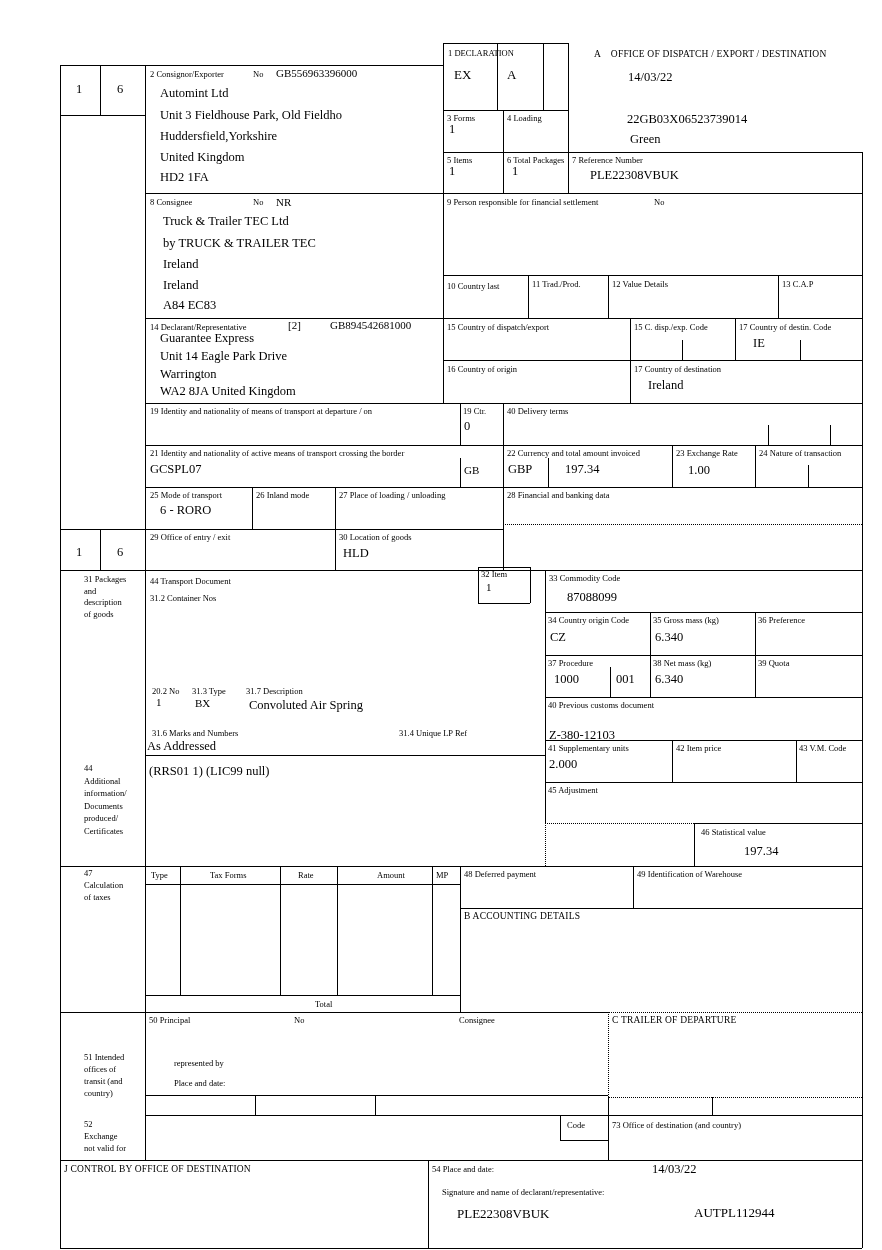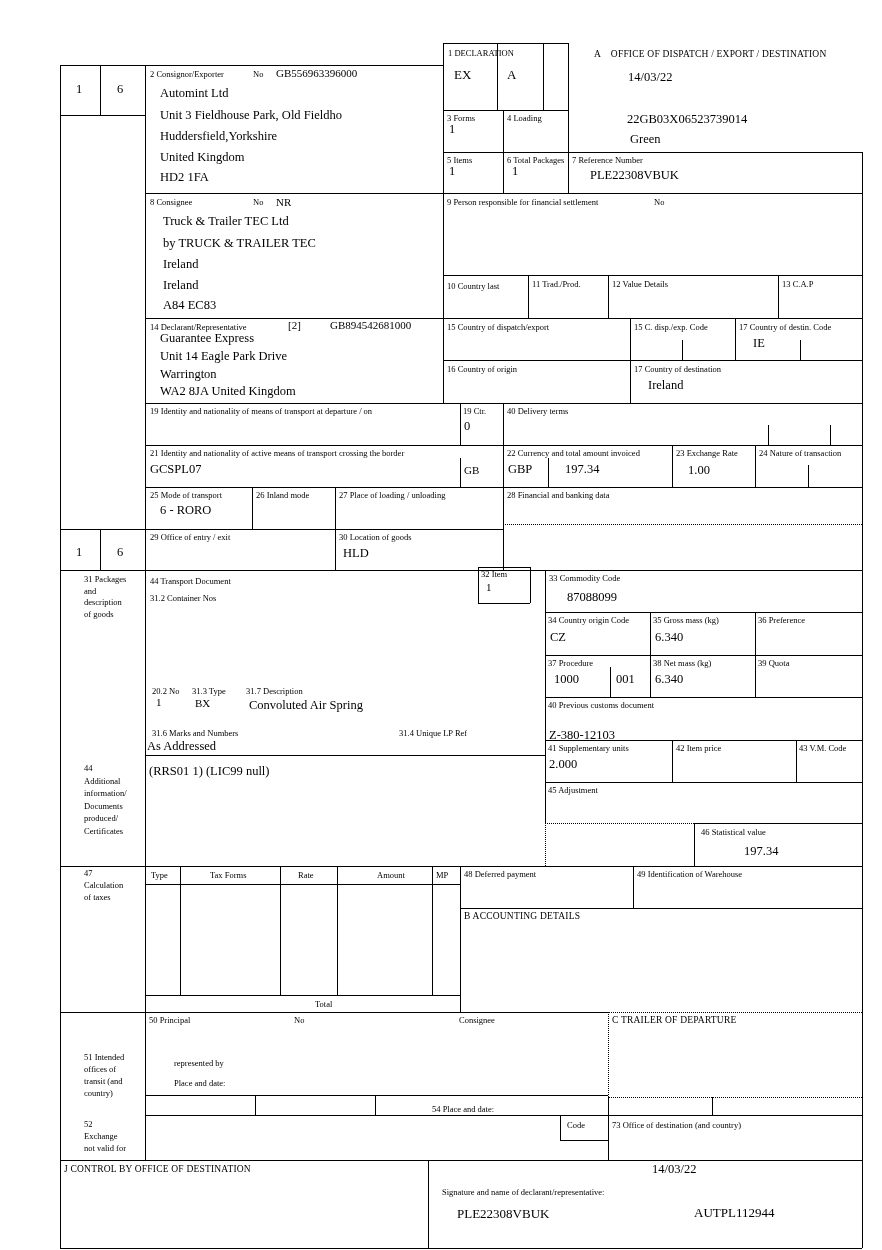--- a/index.html
+++ b/index.html
@@ -276,19 +276,19 @@
   <span class="lbl" style="left:174px;top:1058px">represented by</span>
   <span class="lbl" style="left:174px;top:1078px">Place and date:</span>
 
   <span class="mlbl" style="left:84px;top:1119px">52</span>
   <span class="mlbl" style="left:84px;top:1131px">Exchange</span>
   <span class="mlbl" style="left:84px;top:1143px">not valid for</span>
   <span class="lbl" style="left:567px;top:1120px">Code</span>
   <span class="lbl" style="left:612px;top:1120px">73 Office of destination (and country)</span>
 
   <span class="lbl2" style="left:64px;top:1164px">J CONTROL BY OFFICE OF DESTINATION</span>
-  <span class="lbl" style="left:432px;top:1104px">54 Place and date:</span>
+  <span class="lbl" style="left:432px;top:1164px">54 Place and date:</span>
   <span class="val" style="left:652px;top:1162px">14/03/22</span>
   <span class="lbl" style="left:442px;top:1187px">Signature and name of declarant/representative:</span>
   <span class="vlg" style="left:457px;top:1206px">PLE22308VBUK</span>
   <span class="vlg" style="left:694px;top:1205px">AUTPL112944</span>
 
 </div>
 
 </body></html>

